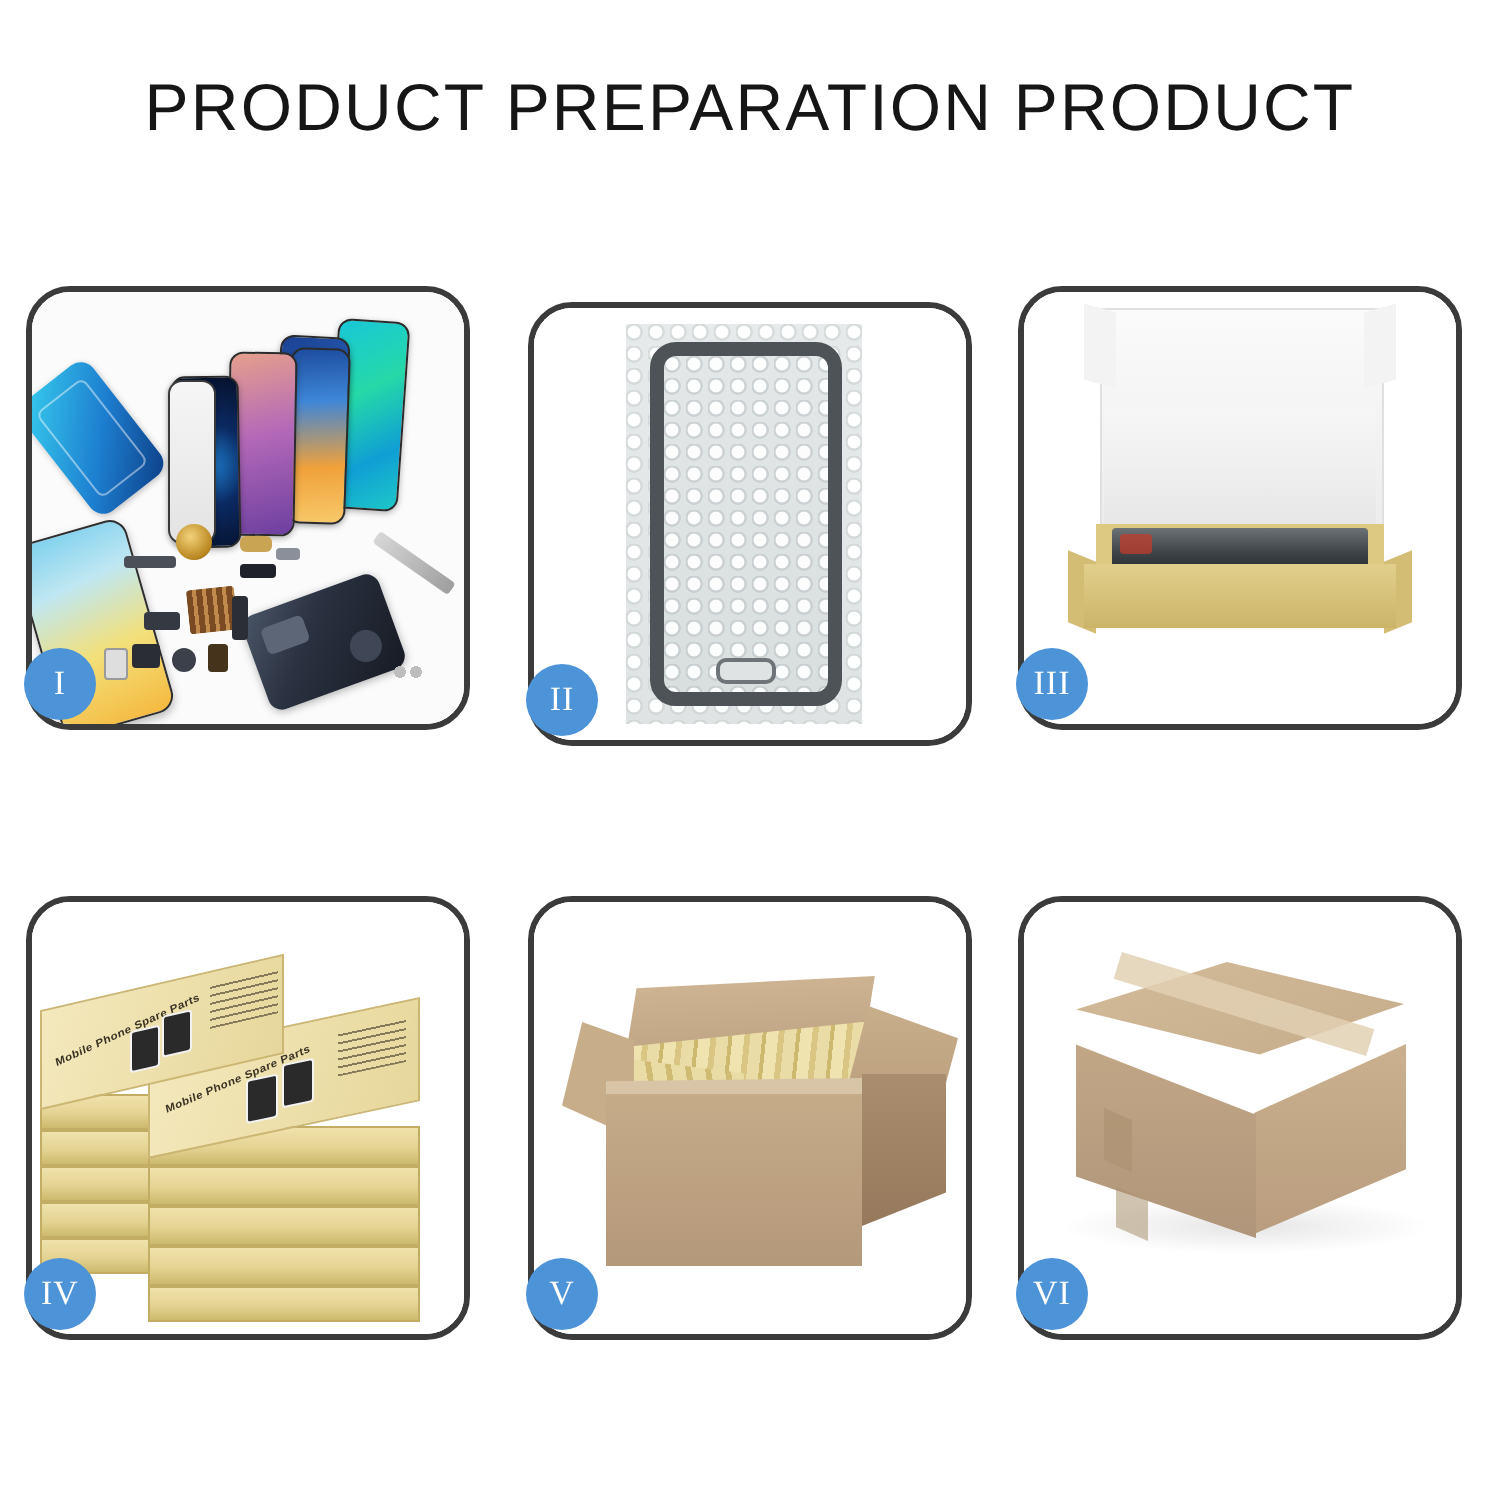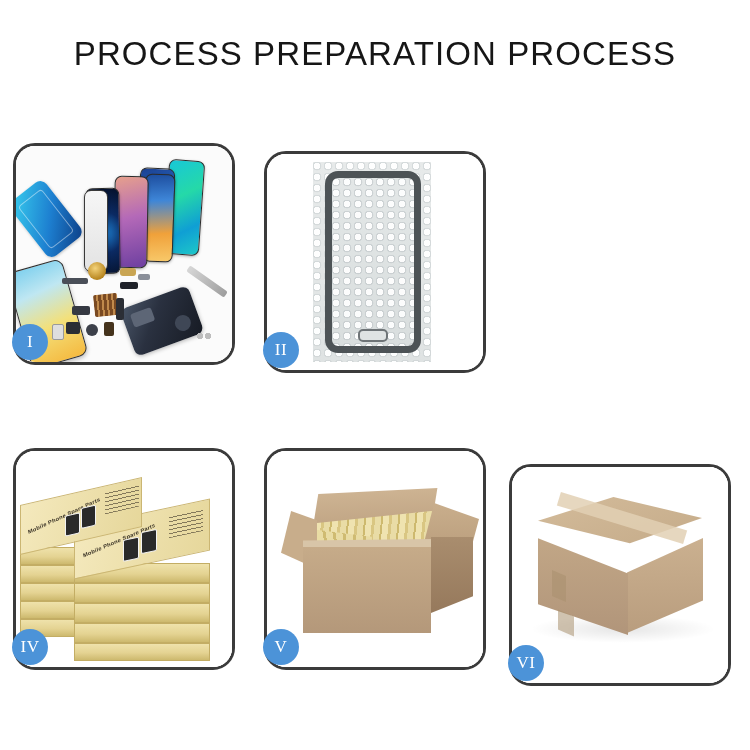--- a/index.html
+++ b/index.html
@@ -69,21 +69,21 @@
     inset: 0;
     border-radius: 19px;
     overflow: hidden;
     background: #fdfdfd;
   }
   .p1 { left: 0;     top: 0; }
   .p2 { left: 251px; top: 8px; }
   .p3 { left: 496px; top: 0; }
   .p4 { left: 0;     top: 305px; }
   .p5 { left: 251px; top: 305px; }
-  .p6 { left: 496px; top: 305px; margin-top: 16px; }
+  .p6 { left: 496px; top: 305px; }
 
   
   .badge {
     position: absolute;
     left: -4px;
     bottom: 2px;
     width: 36px;
     height: 36px;
     border-radius: 50%;
     background: #4c93d8;
@@ -393,21 +393,21 @@
     position:absolute; left:18px; top:148px; width:186px; height:28px;
     background: radial-gradient(ellipse at center, rgba(0,0,0,0.10), transparent 70%);
   }
 </style>
 </head>
 <body>
 
 <div class="page">
 
   <div class="header">
-    <div class="title">PROCESS PREPARATION PROCESS</div>
+    <div class="title">PRODUCT PREPARATION PRODUCT</div>
   </div>
 
   <div class="grid">
 
     <div class="panel p1">
       <div class="panel-clip">
         <div class="scene1">
           <div class="ph-flex"></div>
           <div class="phone ph-teal"></div>
           <div class="phone ph-blue2"></div>
@@ -439,20 +439,36 @@
     <div class="panel p2">
       <div class="panel-clip">
         <div class="scene2">
           <div class="bubble-bg"></div>
           <div class="wrapped-screen"></div>
         </div>
       </div>
       <div class="badge">II</div>
     </div>
 
+    <div class="panel p3">
+      <div class="panel-clip">
+        <div class="scene3">
+          <div class="lid-back"></div>
+          <div class="lid-flapL"></div>
+          <div class="lid-flapR"></div>
+          <div class="box-inner-foam"></div>
+          <div class="box-tray-top"></div>
+          <div class="box-screen"></div>
+          <div class="box-front-left"></div>
+          <div class="box-front-right"></div>
+          <div class="box-front"></div>
+        </div>
+      </div>
+      <div class="badge">III</div>
+    </div>
 
     <div class="panel p4">
       <div class="panel-clip">
         <div class="scene4">
           <div class="stack">
 
             <div class="sbox" style="left:4px;  top:96px;  width:104px; height:18px;"></div>
             <div class="sbox" style="left:4px;  top:114px; width:104px; height:18px;"></div>
             <div class="sbox" style="left:4px;  top:132px; width:104px; height:18px;"></div>
             <div class="sbox" style="left:4px;  top:150px; width:104px; height:18px;"></div>

